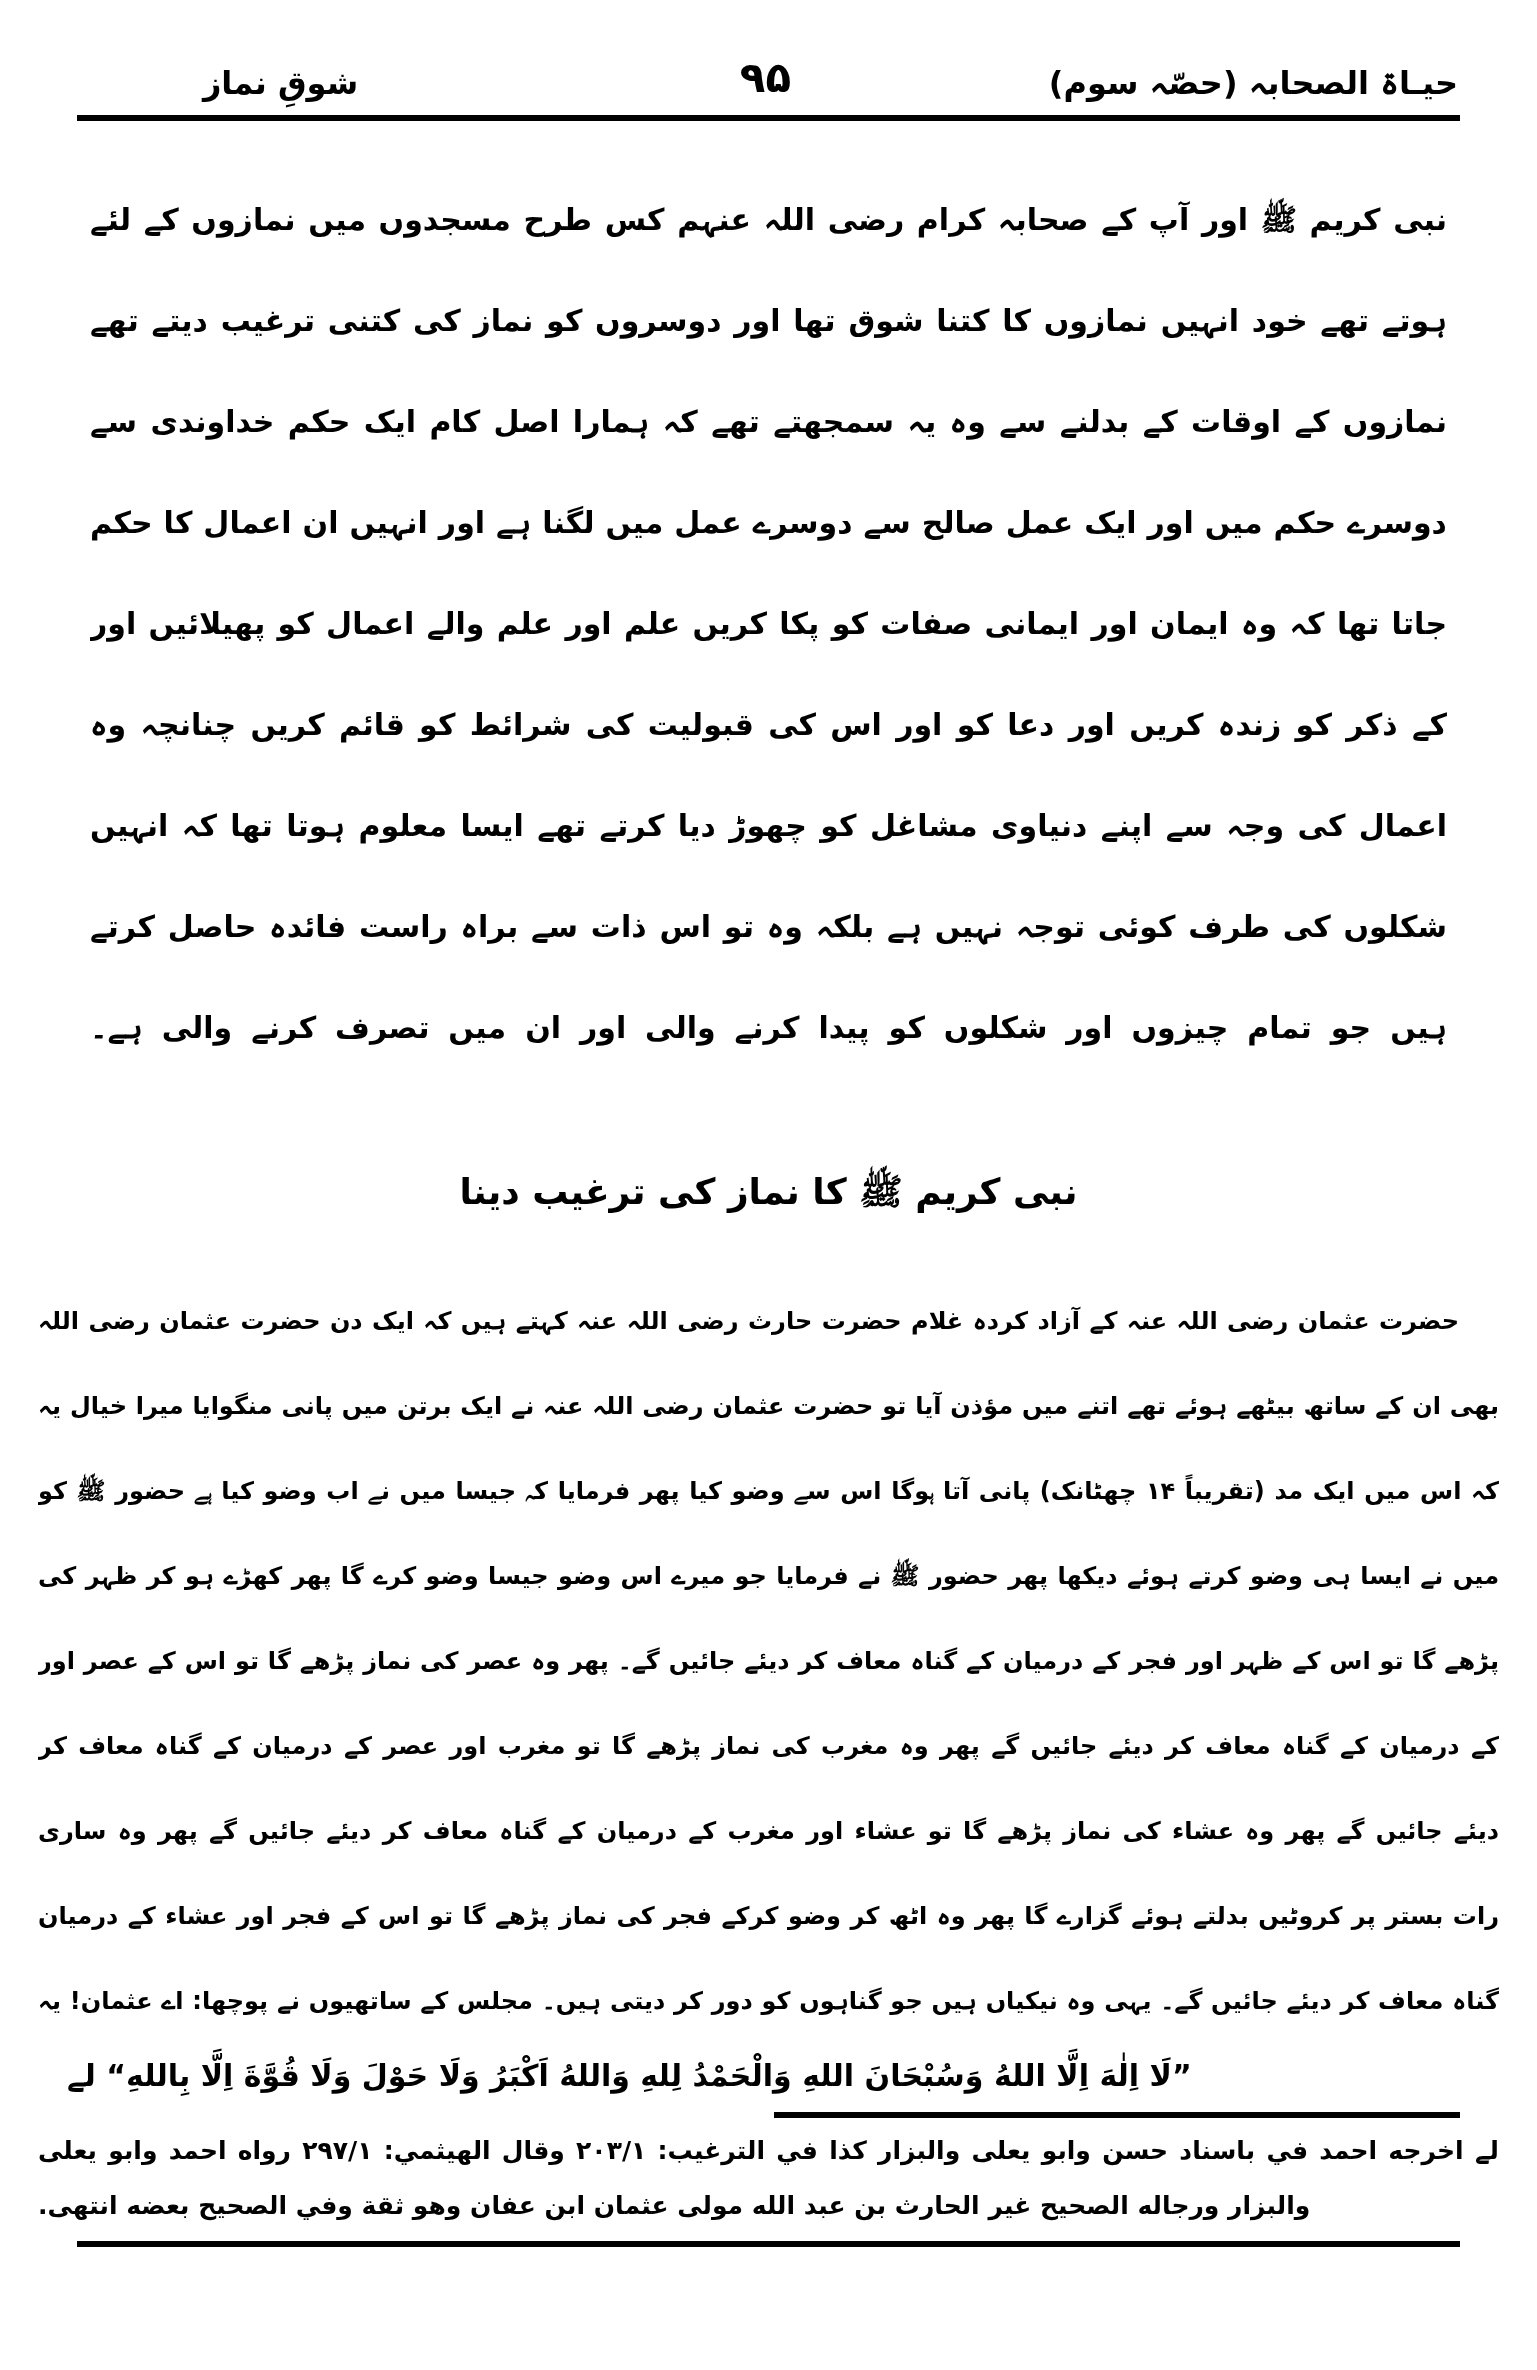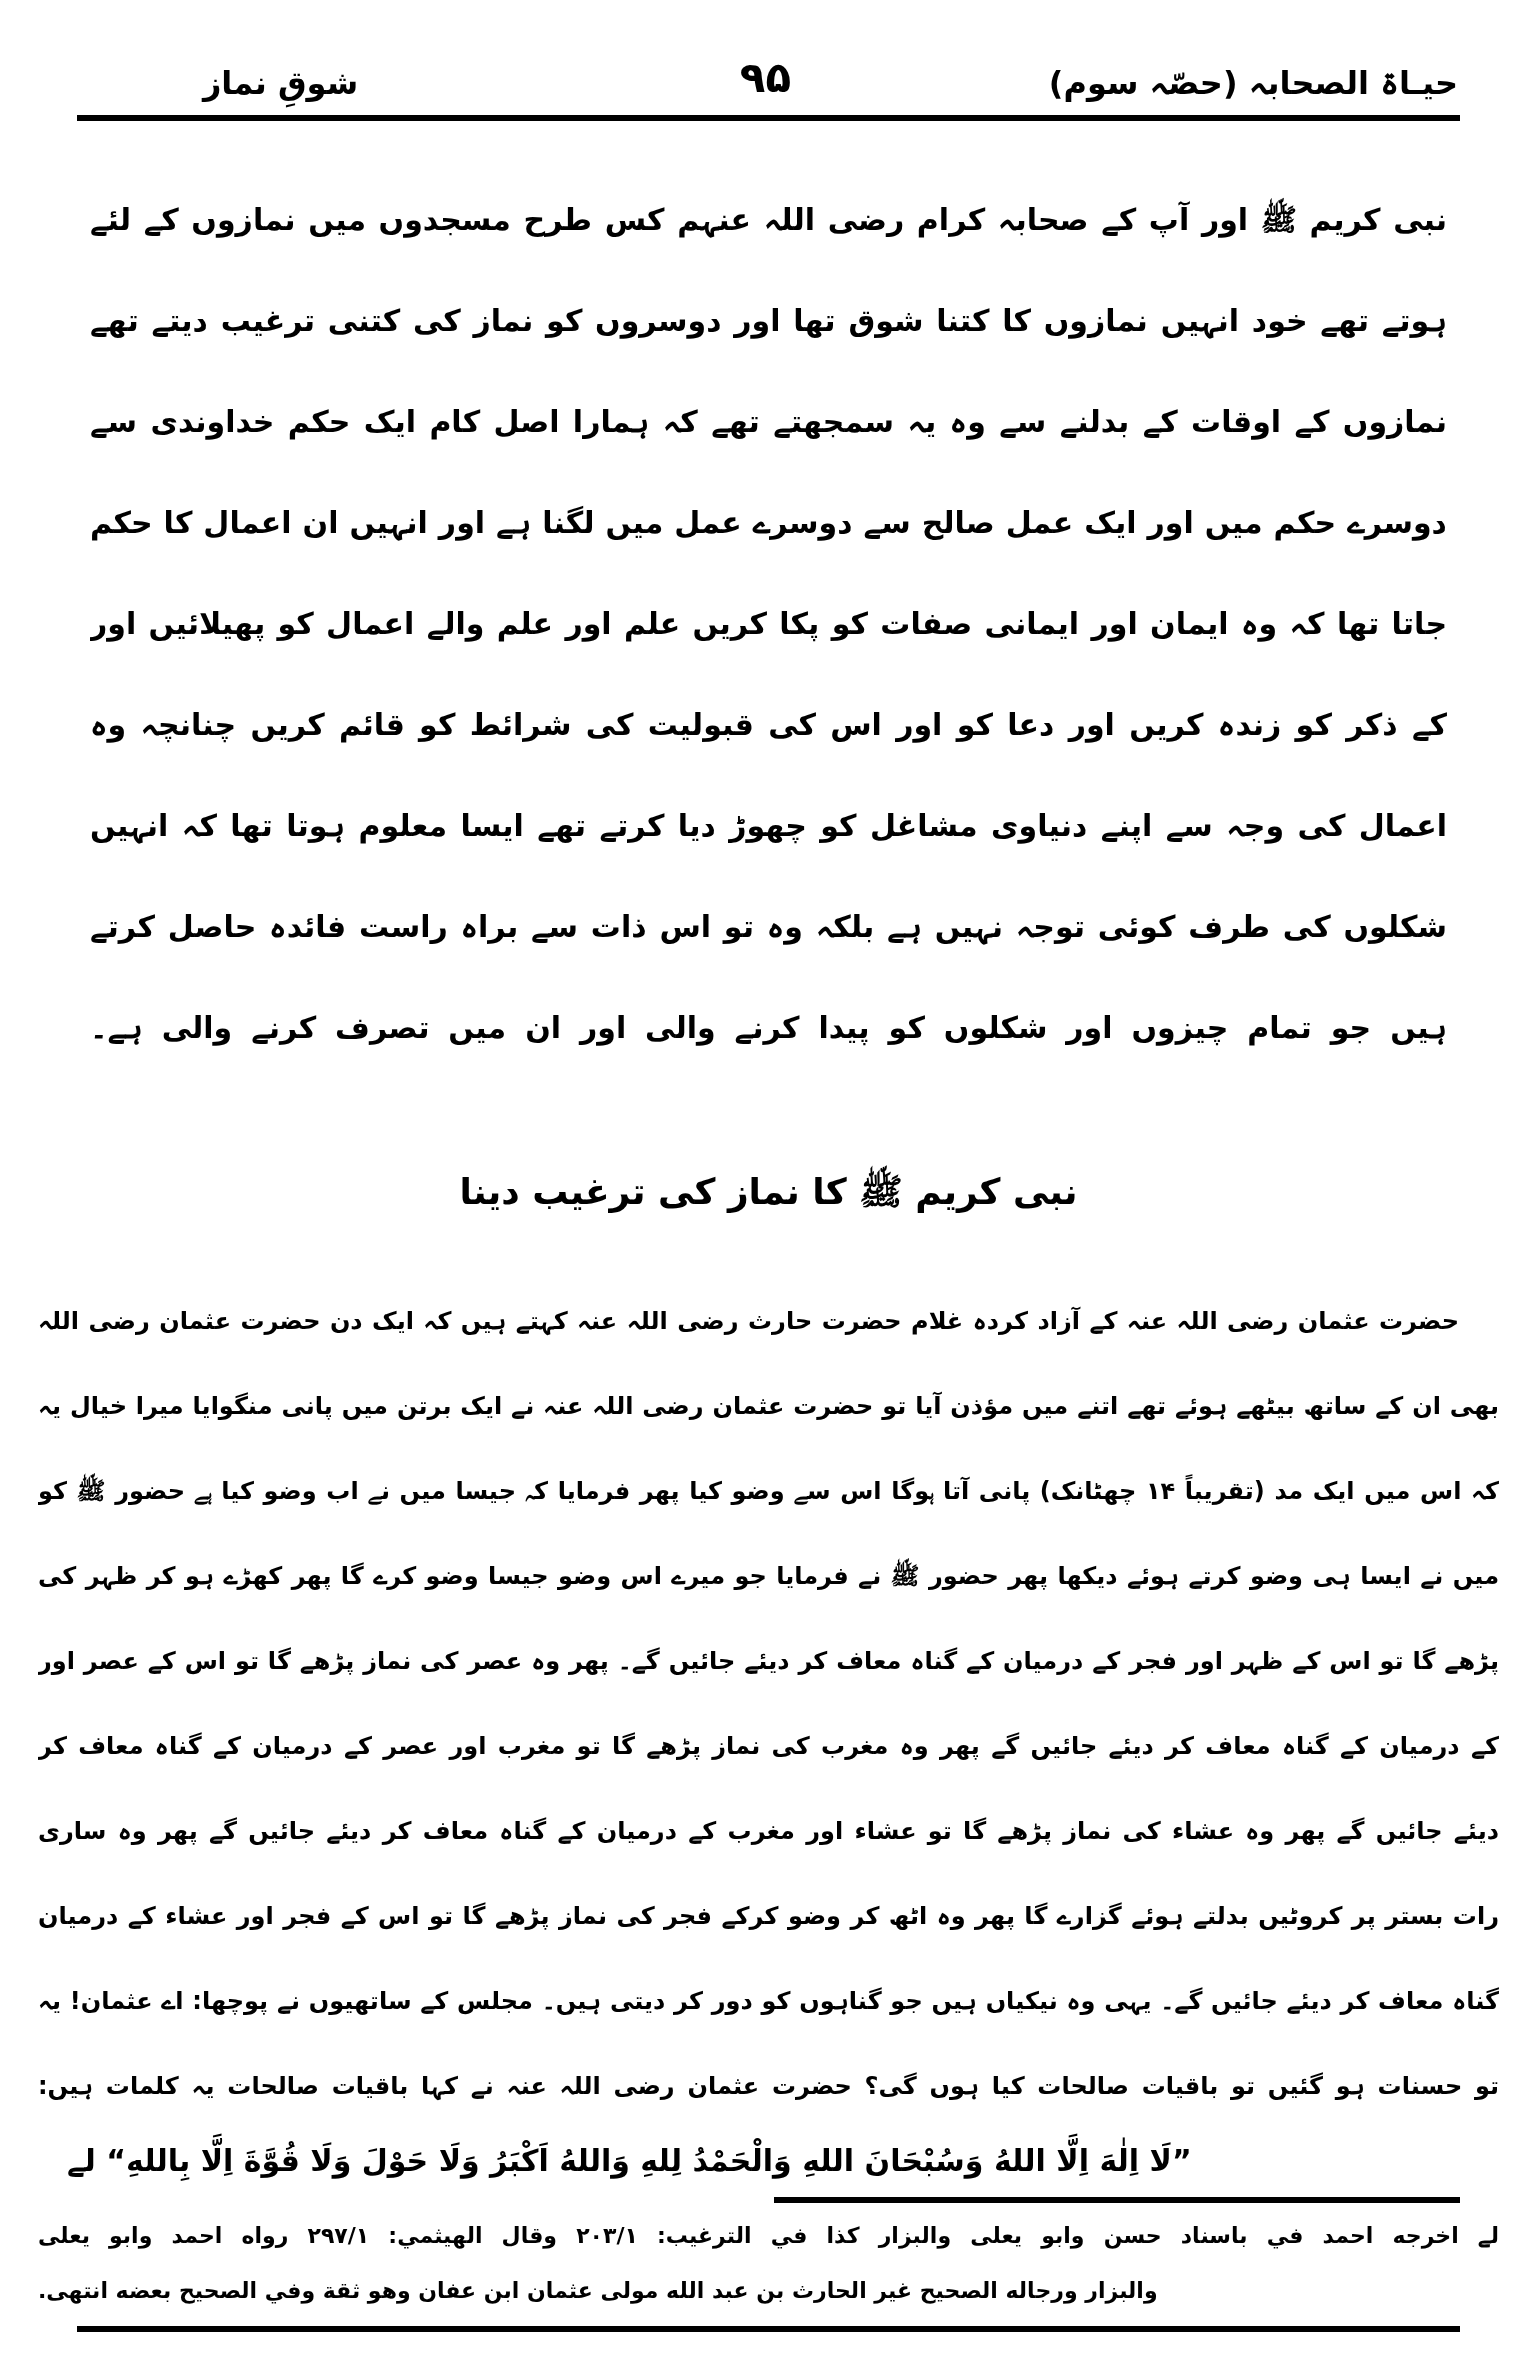--- a/index.html
+++ b/index.html
@@ -58,21 +58,21 @@
     text-align:left;
     overflow:hidden;
   }
   .fn-rule{
     margin-top:5.8px;margin-right:77px;margin-left:auto;
     width:686px;height:5.8px;background:#000;
   }
   .footnote{margin:5.8px 38px 0;}
   .footnote .line{
     height:55px;line-height:55px;
-    font-size:22px;font-weight:bold;
+    font-size:25px;font-weight:bold;
     overflow:hidden;
   }
   .footnote .line.justified{text-align:justify;text-align-last:justify;}
   .footnote .line.last{text-align:left;}
 </style>
 </head>
 <body>
 
 <div class="page">
 
@@ -101,21 +101,20 @@
   <div class="narration">
     <div class="line first">حضرت عثمان رضی اللہ عنہ کے آزاد کردہ غلام حضرت حارث رضی اللہ عنہ کہتے ہیں کہ ایک دن حضرت عثمان رضی اللہ عنہ بیٹھے ہوئے تھے ہم</div>
     <div class="line">بھی ان کے ساتھ بیٹھے ہوئے تھے اتنے میں مؤذن آیا تو حضرت عثمان رضی اللہ عنہ نے ایک برتن میں پانی منگوایا میرا خیال یہ ہے</div>
     <div class="line">کہ اس میں ایک مد (تقریباً ۱۴ چھٹانک) پانی آتا ہوگا اس سے وضو کیا پھر فرمایا کہ جیسا میں نے اب وضو کیا ہے حضور ﷺ کو</div>
     <div class="line">میں نے ایسا ہی وضو کرتے ہوئے دیکھا پھر حضور ﷺ نے فرمایا جو میرے اس وضو جیسا وضو کرے گا پھر کھڑے ہو کر ظہر کی نماز</div>
     <div class="line">پڑھے گا تو اس کے ظہر اور فجر کے درمیان کے گناہ معاف کر دیئے جائیں گے۔ پھر وہ عصر کی نماز پڑھے گا تو اس کے عصر اور ظہر</div>
     <div class="line">کے درمیان کے گناہ معاف کر دیئے جائیں گے پھر وہ مغرب کی نماز پڑھے گا تو مغرب اور عصر کے درمیان کے گناہ معاف کر</div>
     <div class="line">دیئے جائیں گے پھر وہ عشاء کی نماز پڑھے گا تو عشاء اور مغرب کے درمیان کے گناہ معاف کر دیئے جائیں گے پھر وہ ساری</div>
     <div class="line">رات بستر پر کروٹیں بدلتے ہوئے گزارے گا پھر وہ اٹھ کر وضو کرکے فجر کی نماز پڑھے گا تو اس کے فجر اور عشاء کے درمیان کے</div>
     <div class="line">گناہ معاف کر دیئے جائیں گے۔ یہی وہ نیکیاں ہیں جو گناہوں کو دور کر دیتی ہیں۔ مجلس کے ساتھیوں نے پوچھا: اے عثمان! یہ</div>
-    <div class="line">تو حسنات ہو گئیں تو باقیات صالحات کیا ہوں گی؟ حضرت عثمان رضی اللہ عنہ نے کہا باقیات صالحات یہ کلمات ہیں:</div>
   </div>
 
   <div class="dhikr">”لَا اِلٰهَ اِلَّا اللهُ وَسُبْحَانَ اللهِ وَالْحَمْدُ لِلهِ وَاللهُ اَکْبَرُ وَلَا حَوْلَ وَلَا قُوَّةَ اِلَّا بِاللهِ“ لے</div>
 
   <div class="fn-rule"></div>
 
   <div class="footnote">
     <div class="line justified">لے اخرجه احمد في باسناد حسن وابو يعلى والبزار كذا في الترغيب: ۲۰۳/۱ وقال الهيثمي: ۲۹۷/۱ رواه احمد وابو يعلى</div>
     <div class="line last">والبزار ورجاله الصحيح غير الحارث بن عبد الله مولى عثمان ابن عفان وهو ثقة وفي الصحيح بعضه انتهى.</div>
   </div>

